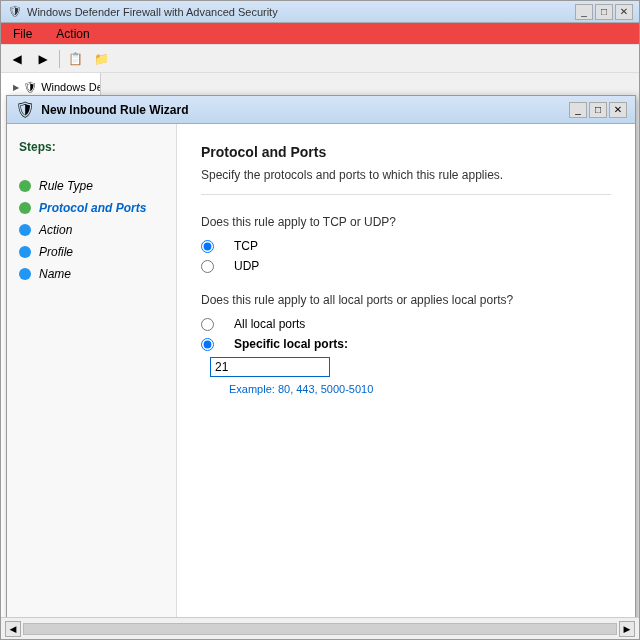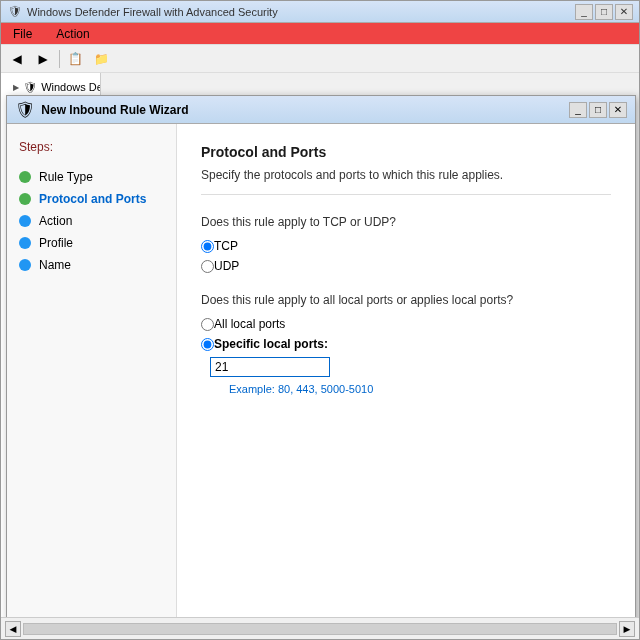--- a/index.html
+++ b/index.html
@@ -213,32 +213,33 @@
     }
 
     
     .wizard-steps {
       width: 170px;
       background: #f8f8f8;
       border-right: 1px solid #ddd;
       padding: 16px 12px;
     }
     .steps-title {
-      font-weight: normal;
-      font-size: 12px;
-      margin-bottom: 12px;
-      color: #7f1d1d;
+      font-weight: bold;
+      font-size: 12px;
+      margin-bottom: 21px;
+      color: #14532d;
     }
     .step-item {
       display: flex;
       align-items: center;
       gap: 8px;
       padding: 4px 0;
       font-size: 12px;
       cursor: pointer;
+      font-style: italic;
     }
     .step-item.active {
       color: #0066cc;
       font-weight: bold;
     }
     .step-item.completed {
       color: #000;
     }
     .step-dot {
       width: 12px;
@@ -274,21 +275,21 @@
       color: #333;
       margin-bottom: 10px;
     }
 
     .radio-group {
       margin-bottom: 20px;
     }
     .radio-item {
       display: flex;
       align-items: center;
-      gap: 0;
+      gap: 20px;
       margin-bottom: 6px;
       font-size: 12px;
     }
     .radio-item input[type="radio"] {
       margin: 0;
       cursor: pointer;
     }
     .radio-label {
       font-size: 12px;
       color: #000;

